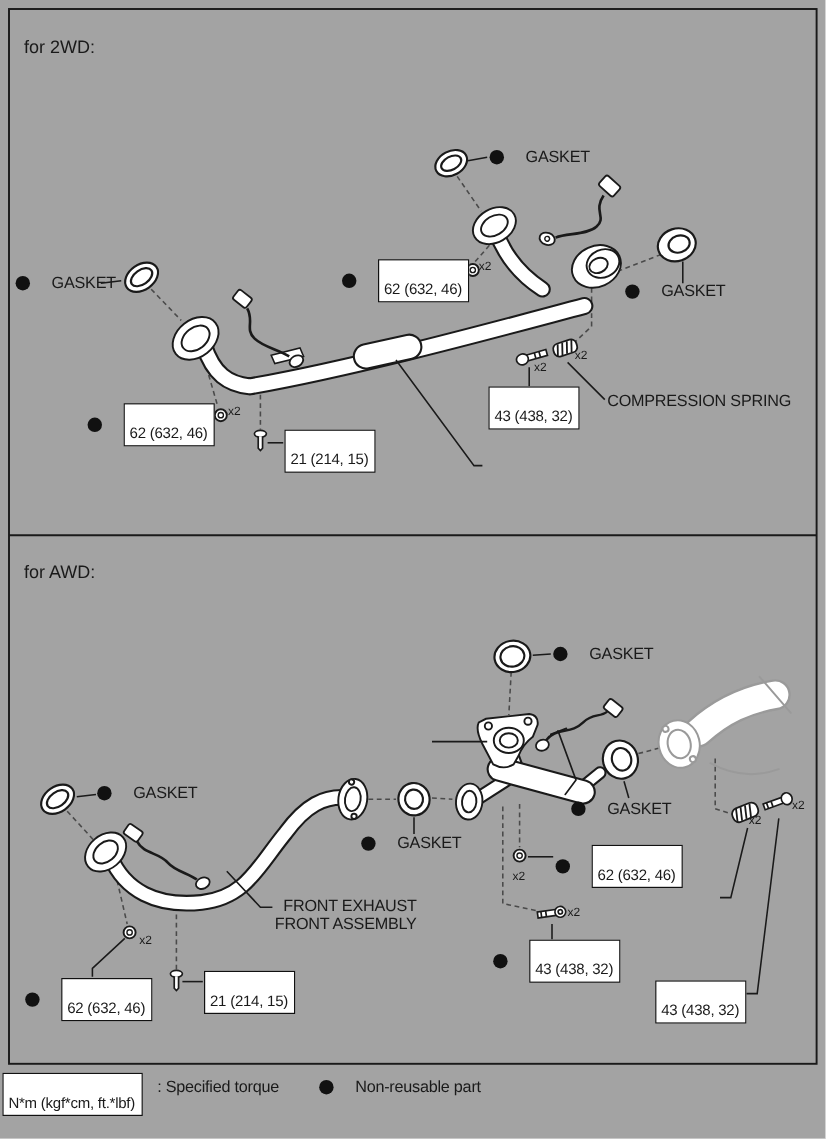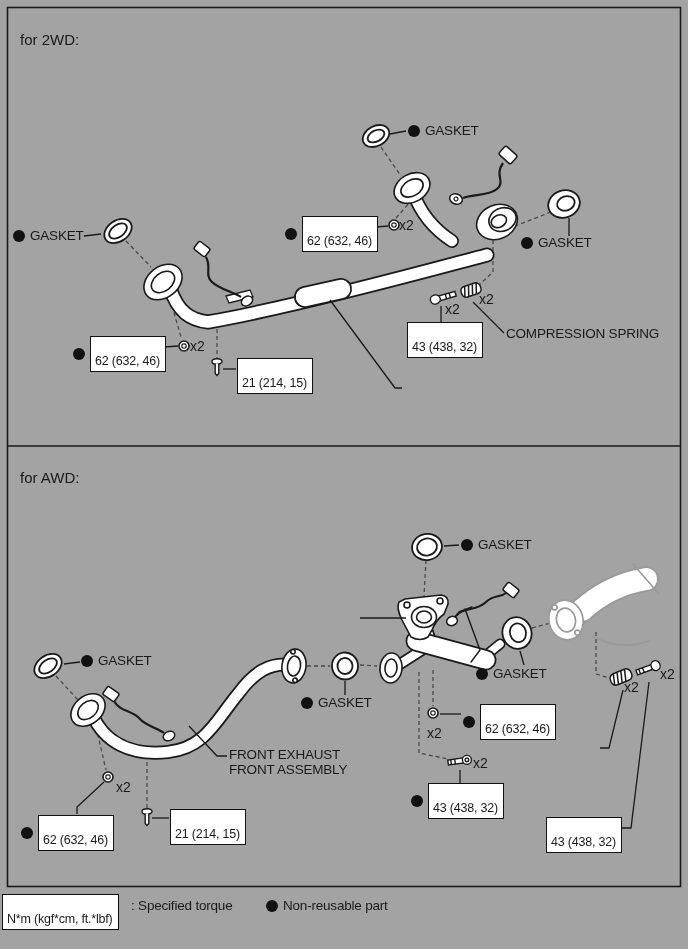--- a/index.html
+++ b/index.html
@@ -1,26 +1,26 @@
 <!DOCTYPE html>
 <html><head>
 <meta charset="utf-8">
 <style>
   html,body{margin:0;padding:0;background:#fff;}
   #page{position:relative;width:688px;height:949px;background:#a3a3a3;
         font-family:"Liberation Sans","DejaVu Sans",sans-serif;color:#1a1a1a;overflow:hidden;}
   svg{position:absolute;left:0;top:0;}
-  .lbl{position:absolute;display:flex;align-items:center;gap:5px;font-size:13.5px;
+  .lbl{position:absolute;display:flex;align-items:center;gap:18px;font-size:13.5px;
        letter-spacing:-0.2px;white-space:nowrap;line-height:1.1;}
-  .lbl.two{white-space:normal;}
+  .lbl.two{white-space:normal;text-align:right;}
   .dot{width:12px;height:12px;border-radius:50%;background:#111;flex:0 0 auto;}
   .tbox{border:1.4px solid #111;background:#fff;padding:18px 5px 2px 4px;font-size:12.5px;
         letter-spacing:-0.2px;}
   .hdr{position:absolute;font-size:15px;letter-spacing:0;}
-  .x2{position:absolute;font-size:14px;}
+  .x2{position:absolute;font-size:10px;}
   .stack span{display:block;}
 </style>
 </head>
 <body>
 
 <div id="page">
 
 <svg width="688" height="949" viewBox="0 0 688 949">
 
   <g fill="none" stroke="#1a1a1a" stroke-width="1.6">

